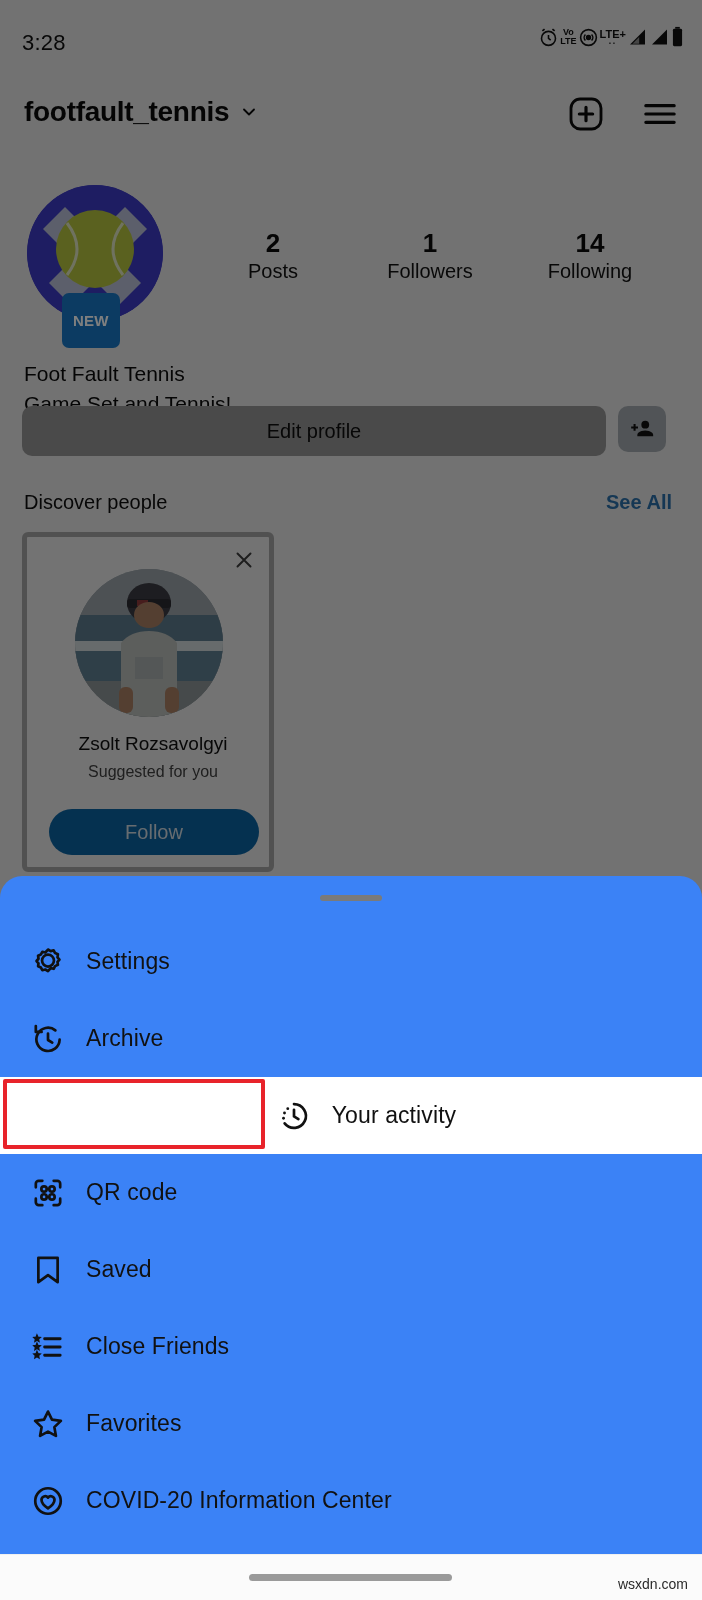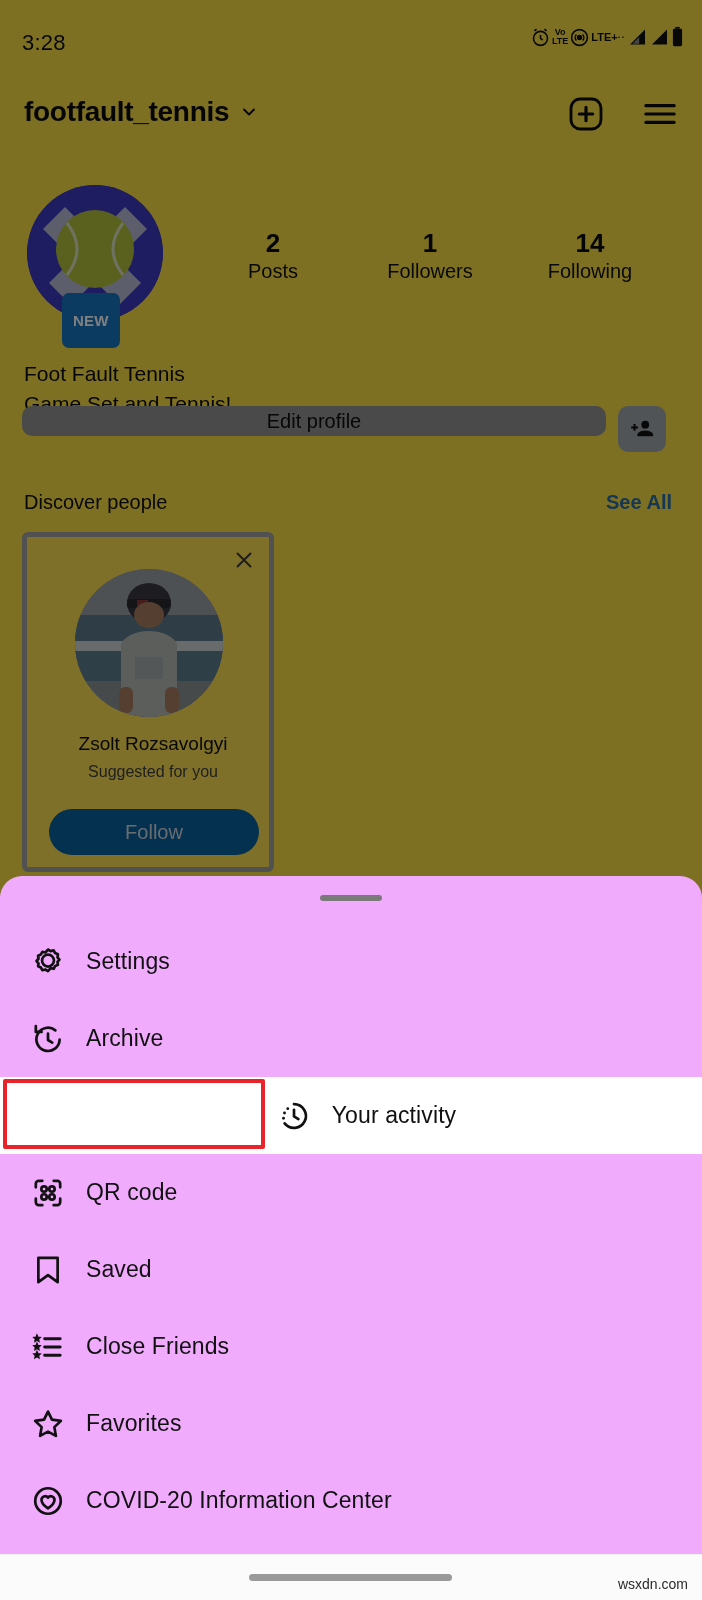--- a/index.html
+++ b/index.html
@@ -13,21 +13,21 @@
     position:relative;
     width:702px; height:1600px;
     background:#ffffff;
     overflow:hidden;
   }
 
   
   #profile-page {
     position:absolute; left:0; top:0;
     width:702px; height:1600px;
-    background:#fde047;
+    background:#e5e5e5;
   }
   #dim-overlay {
     position:absolute; left:0; top:0;
     width:702px; height:1600px;
     background:rgba(0,0,0,0.50);
     z-index:5;
   }
 
   
   #status-bar {
@@ -97,21 +97,21 @@
 
   #bio {
     position:absolute; left:24px; top:335px;
     width:420px;
   }
   #bio-name { font-size:21px; color:#0a0a0a; line-height:30px;margin-top:24px; }
   #bio-text { font-size:21px; color:#0a0a0a; line-height:30px; }
 
   #edit-profile-btn {
     position:absolute; left:22px; top:406px;
-    width:584px; height:30px;
+    width:584px; height:50px;
     background:#949494; border-radius:10px;
     display:flex; align-items:center; justify-content:center;
     font-size:20px; color:#0e0e0e;
   }
   #add-person-btn {
     position:absolute; left:618px; top:406px;
     width:48px; height:46px;
     background:#a3a9ae; border-radius:10px;
     display:flex; align-items:center; justify-content:center;
   }
@@ -153,21 +153,21 @@
     width:210px; height:46px; border-radius:23px;
     background:#0a62a0;
     display:flex; align-items:center; justify-content:center;
     font-size:20px; color:#cfd9e0;
   }
 
   
   #bottom-sheet {
     position:absolute; left:0; top:876px;
     width:702px; height:724px;
-    background:#f0abfc;
+    background:#3b82f6;
     border-radius:22px 22px 0 0;
     z-index:10;
     padding-left:16px;
   }
   #sheet-handle {
     position:absolute; left:50%; top:19px;
     transform:translateX(-50%);
     width:62px; height:6px; border-radius:3px;
     background:#7a7a7a;
   }
@@ -244,21 +244,21 @@
           <div class="volte-box">Vo</div>
           <div class="volte-box">LTE</div>
         </div>
 
         <svg class="sicon" width="21" height="21" viewBox="0 0 24 24" fill="none" stroke="#111" stroke-width="1.8">
           <circle cx="12" cy="12" r="9"></circle>
           <circle cx="12" cy="12" r="2.2" fill="#111"></circle>
           <path d="M8.5 15.5a5 5 0 0 1 0-7M15.5 8.5a5 5 0 0 1 0 7"></path>
         </svg>
 
-        <div style="display:flex;flex-direction:row;align-items:center;">
+        <div style="display:flex;flex-direction:column;align-items:center;">
           <div class="lte-box">LTE+</div>
           <div class="lte-sub">▪▪</div>
         </div>
 
         <svg class="sicon" width="21" height="20" viewBox="0 0 24 24">
           <path d="M21 3v18H3Z" fill="#111"></path>
           <path d="M14 12 6 20h8Z" fill="#8a8a8a"></path>
         </svg>
 
         <svg class="sicon" width="21" height="20" viewBox="0 0 24 24">

